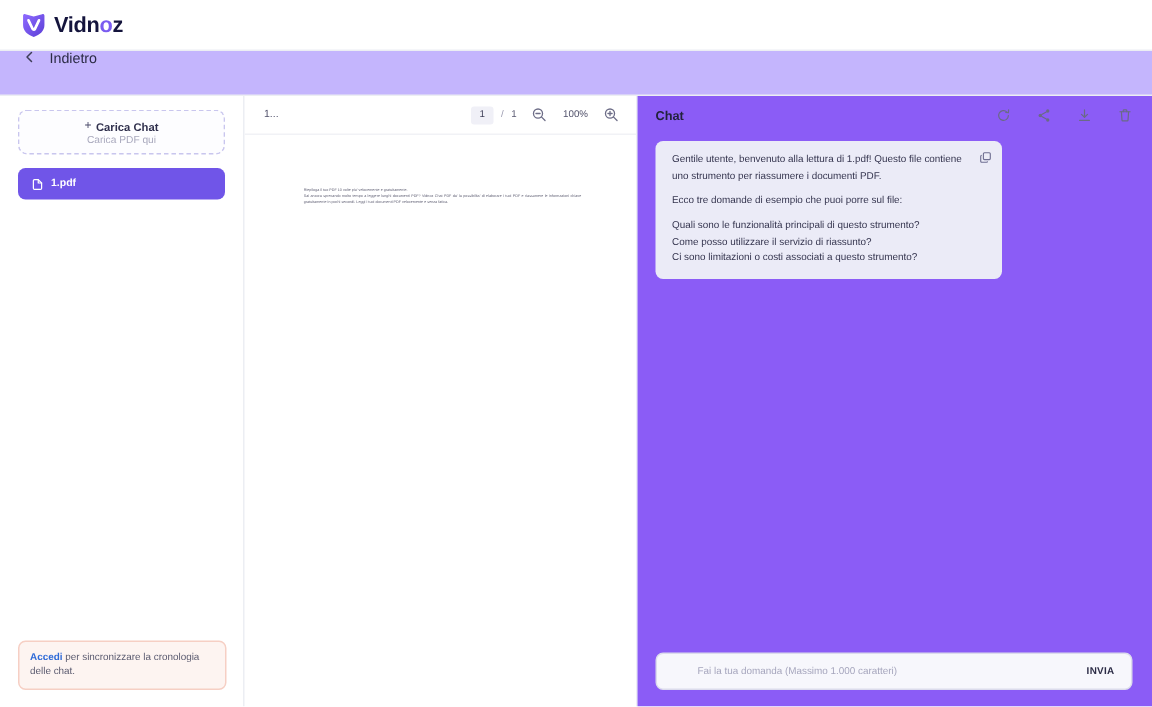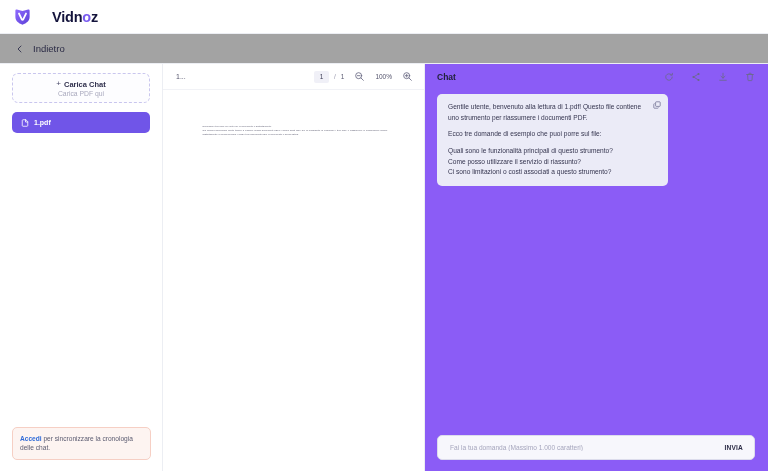--- a/index.html
+++ b/index.html
@@ -12,35 +12,35 @@
   body { position: relative; }
 
   
   .brandbar {
     height: 34px; width: 768px;
     display: flex; align-items: center;
     padding-left: 13px;
     border-bottom: 1px solid #eceef3;
     background: #fff;
   }
-  .logo-wrap { display: flex; align-items: center; gap: 20px; }
+  .logo-wrap { display: flex; align-items: center; gap: 4px; }
   .logo-mark { width: 19px; height: 19px; display: block; }
   .logo-text {
     font-size: 14.5px; font-weight: bold; letter-spacing: -0.2px;
     color: #14143c;
   }
   .logo-text .accent { color: #7a5cf0; }
 
   
   .backbar {
     height: 30px; width: 768px;
-    display: flex; align-items: center; gap: 9px;
+    display: flex; align-items: flex-start; gap: 9px;
     padding-left: 16px;
     border-bottom: 1px solid #eceef3;
-    background: #a3a3a3;
+    background: #c4b5fd;
   }
   .chev { width: 8px; height: 8px; display: block; color: #3d3d56; }
   .back-label { font-size: 9.5px; color: #2b2b45; }
 
   
   .cols { display: flex; width: 768px; height: 407px; }
 
   
   .sidebar {
     width: 163px; height: 407px;
@@ -142,21 +142,21 @@
   .copy-btn {
     position: absolute; top: 7px; right: 7px;
     width: 8px; height: 8px; color: #6f6f92; cursor: pointer;
   }
 
   .cfooter { padding: 0 13px 11px 12px; }
   .inputrow {
     height: 25px; border: 1px solid #dcdcec; border-radius: 5px;
     background: #f7f7fc;
     display: flex; align-items: center;
-    padding: 0 11px 0 12px;
+    padding: 0 11px 0 27px;
   }
   .ctext {
     flex: 1; border: none; outline: none; background: transparent;
     font-family: "Liberation Sans", sans-serif;
     font-size: 6.6px; color: #3a3a55;
   }
   .ctext::placeholder { color: #a6a6bd; }
   .sendbtn {
     font-size: 6.6px; font-weight: bold; color: #2c2c46;
     cursor: pointer; letter-spacing: 0.2px; background: none; border: none;

